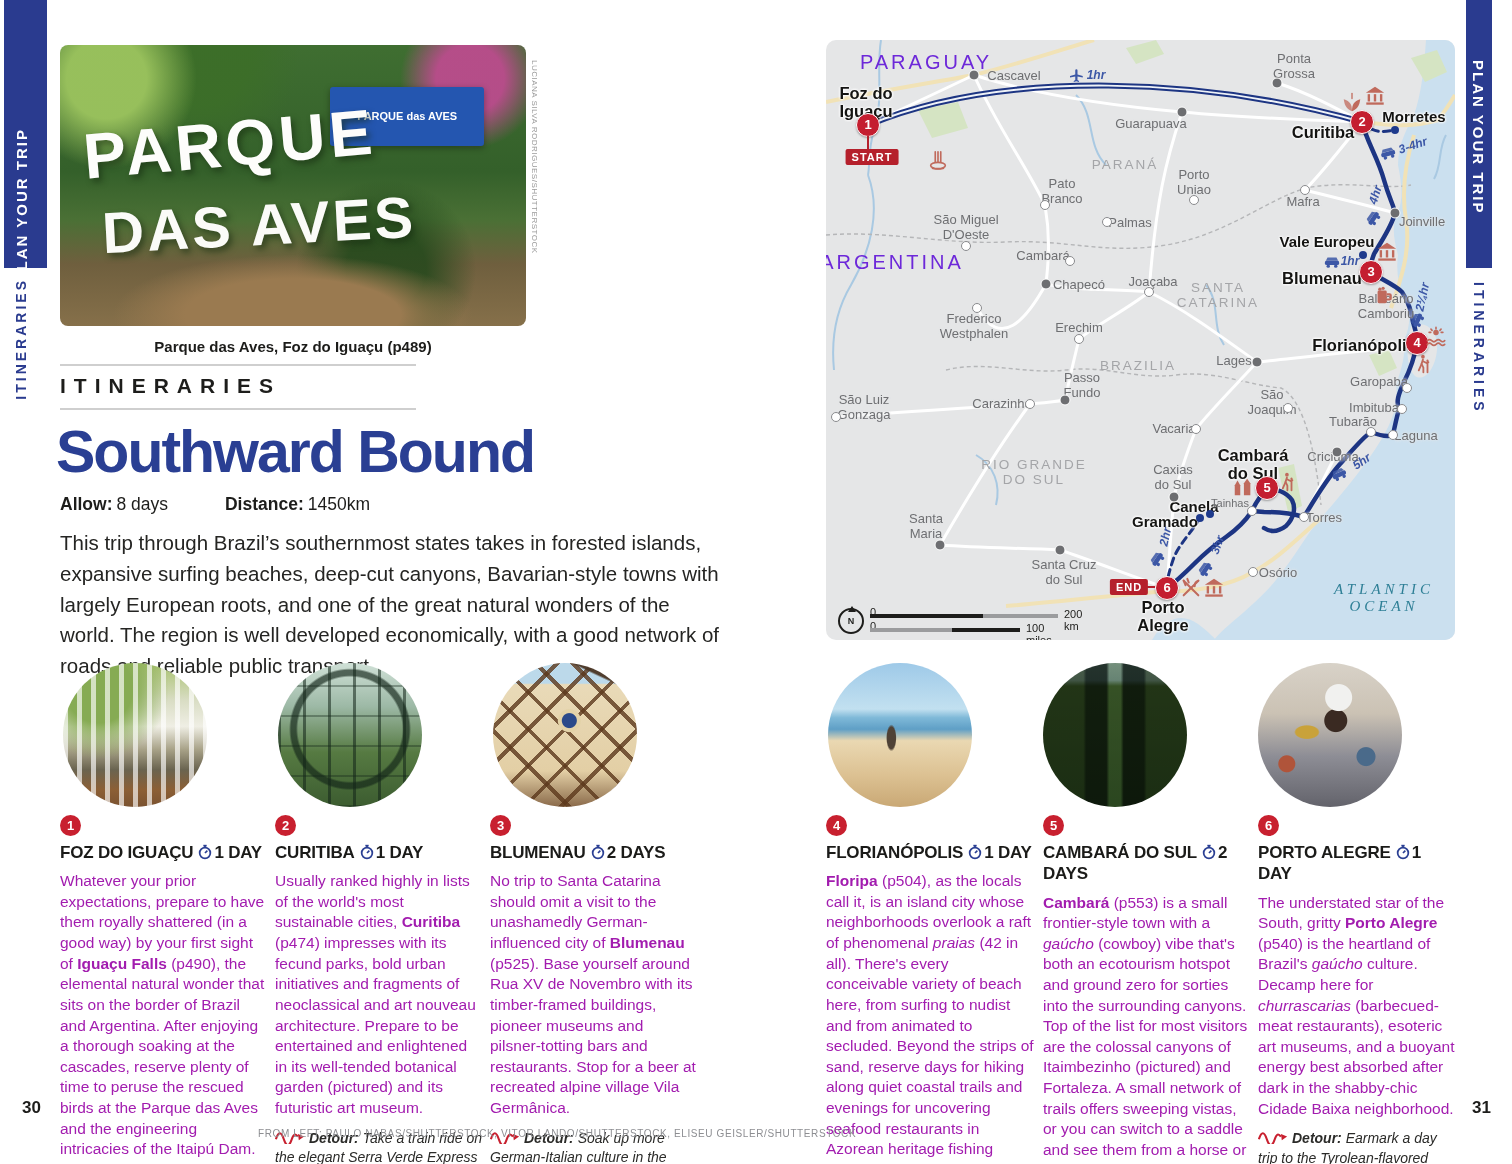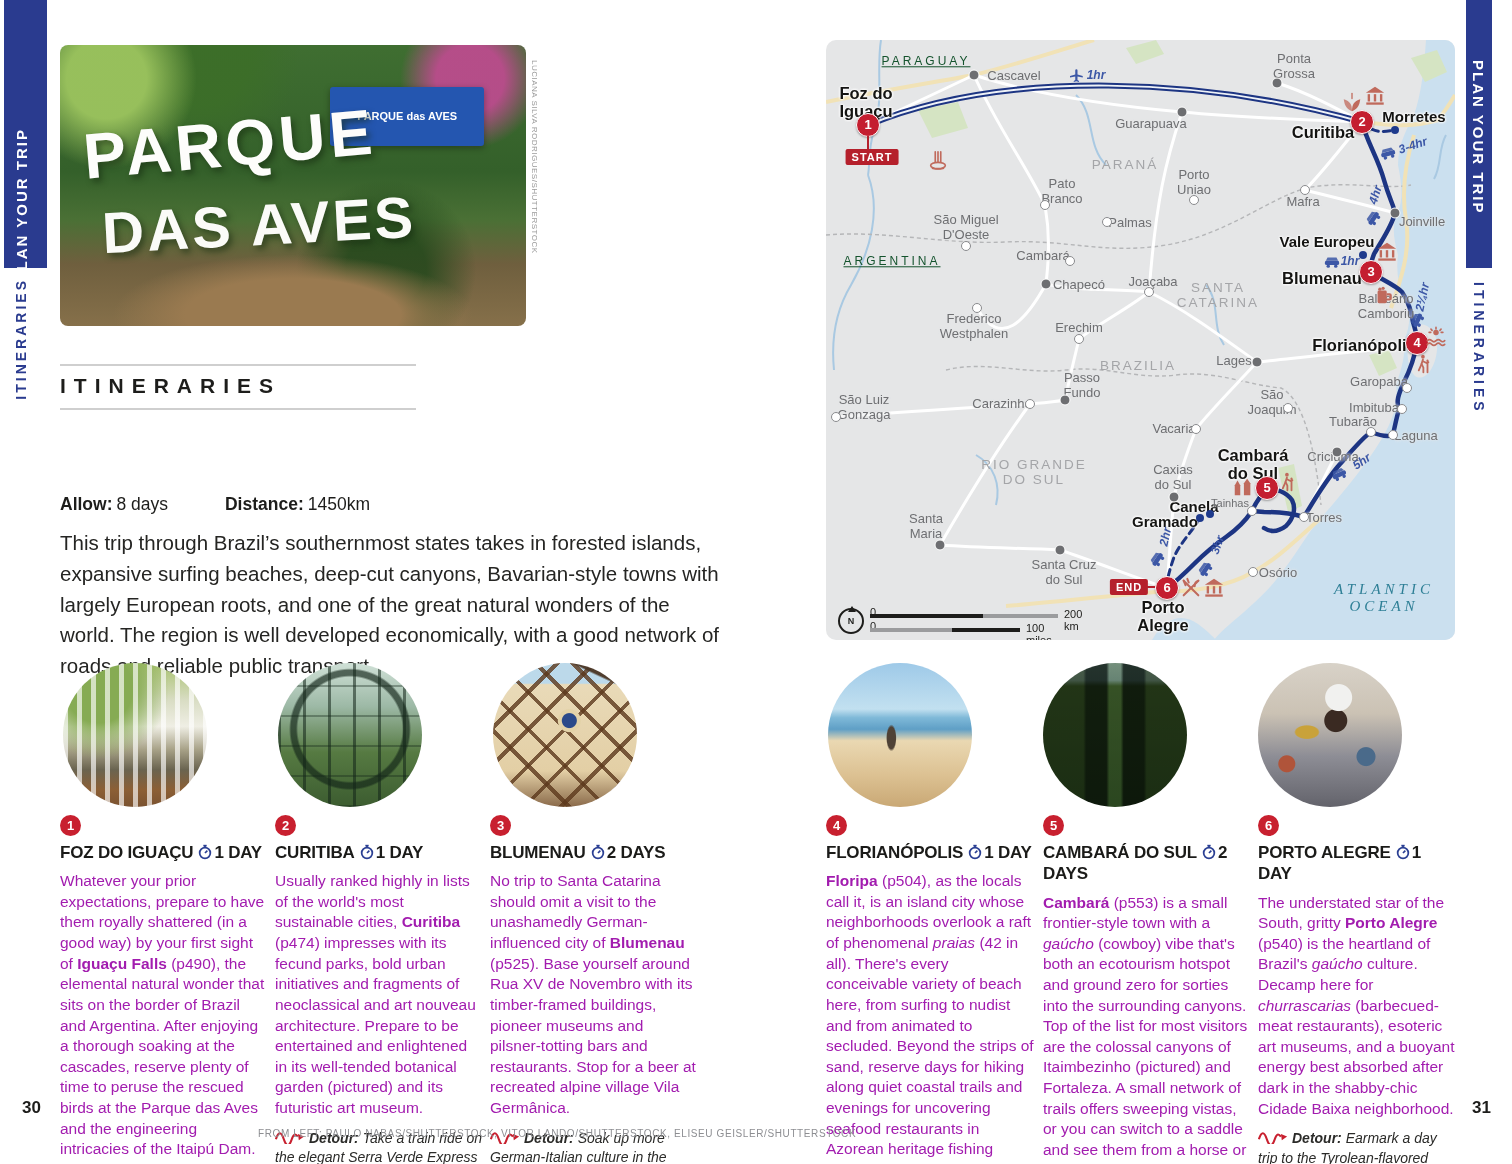--- a/index.html
+++ b/index.html
@@ -98,21 +98,21 @@
   .squig{width:30px;height:13px;vertical-align:-1px;margin-right:4px;color:#c8202f;}
   
   .folio{position:absolute;font-size:17px;font-weight:bold;color:#1d1d1b;}
   .credit{position:absolute;font-size:10px;color:#8d8e92;letter-spacing:.6px;}
   
   .map{position:absolute;left:826px;top:40px;width:629px;height:600px;border-radius:10px;overflow:hidden;
     background:#e5e6e7;}
   .map svg{position:absolute;left:0;top:0;}
   #map-overlay{position:absolute;left:0;top:0;width:629px;height:600px;}
   .ml{position:absolute;transform:translate(-50%,-50%);white-space:pre-line;text-align:center;line-height:1.12;}
-  .ml-country{font-size:12px;color:#14532d;letter-spacing:3px;text-decoration:underline;}
+  .ml-country{font-size:20px;color:#6d28d9;letter-spacing:3px;}
   .ml-state{font-size:13.5px;color:#a4a5a8;letter-spacing:2px;}
   .ml-stop{font-size:15px;font-weight:bold;color:#141412;
     text-shadow:0 0 3px #fff,0 0 3px #fff,0 0 3px #fff;}
   .ml-stop-big{font-size:16.5px;}
   .ml-town{font-size:13px;color:#6e6f72;text-shadow:0 0 3px #e5e6e7,0 0 3px #e5e6e7;}
   .ml-town-sm{font-size:11px;}
   .ml-ocean{font-family:"Liberation Serif",serif;font-style:italic;font-size:15px;color:#2e7f96;letter-spacing:4px;}
   .ml-time{font-size:12px;font-style:italic;font-weight:bold;color:#3c57a6;white-space:nowrap;}
   .dot{position:absolute;border-radius:50%;transform:translate(-50%,-50%);}
   .dot-filled{width:9px;height:9px;background:#6d6e71;border:1.5px solid #fff;}
@@ -151,25 +151,27 @@
   <div class="rail-blue rail-right"></div>
   <div class="vtext vt-down rail-label-white rr-plan">PLAN YOUR TRIP</div>
   <div class="vtext vt-down rail-label-blue rr-itin">ITINERARIES</div>
 
   <div class="hero">
     <div class="hero-sign">PARQUE das AVES</div>
     <div class="hero-word1">PARQUE</div>
     <div class="hero-word2">DAS AVES</div>
   </div>
   <div class="hero-credit">LUCIANA SILVA RODRIGUES/SHUTTERSTOCK</div>
+  <div class="hero-caption">Parque das Aves, Foz do Iguaçu (p489)</div>
 
 
   <div class="rule" style="top:364px"></div>
   <div class="eyebrow">ITINERARIES</div>
   <div class="rule" style="top:408px"></div>
+  <div class="title">Southward Bound</div>
   <div class="meta">
     <b>Allow:</b><span>8 days</span><span class="gap"></span>
     <b>Distance:</b><span>1450km</span>
   </div>
   <div class="intro">This trip through Brazil’s southernmost states takes in forested islands, expansive surfing beaches, deep-cut canyons, Bavarian-style towns with largely European roots, and one of the great natural wonders of the world. The region is well developed economically, with a good network of roads and reliable public transport.</div>
 
   <div class="circ ph-falls" style="left:63px"></div>
   <div class="circ ph-garden" style="left:278px"></div>
   <div class="circ ph-timber" style="left:493px"></div>
   <div class="circ ph-beach" style="left:828px"></div>

